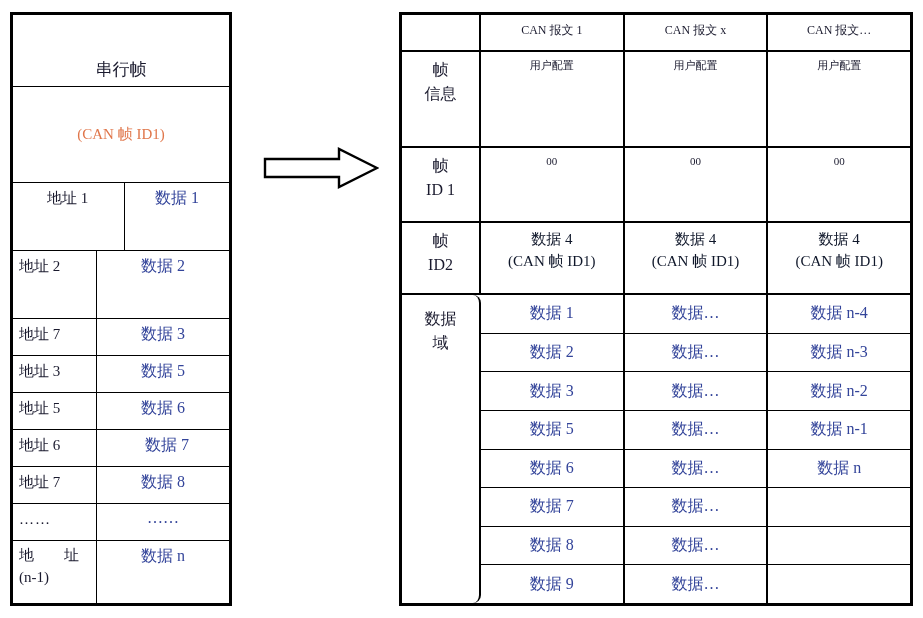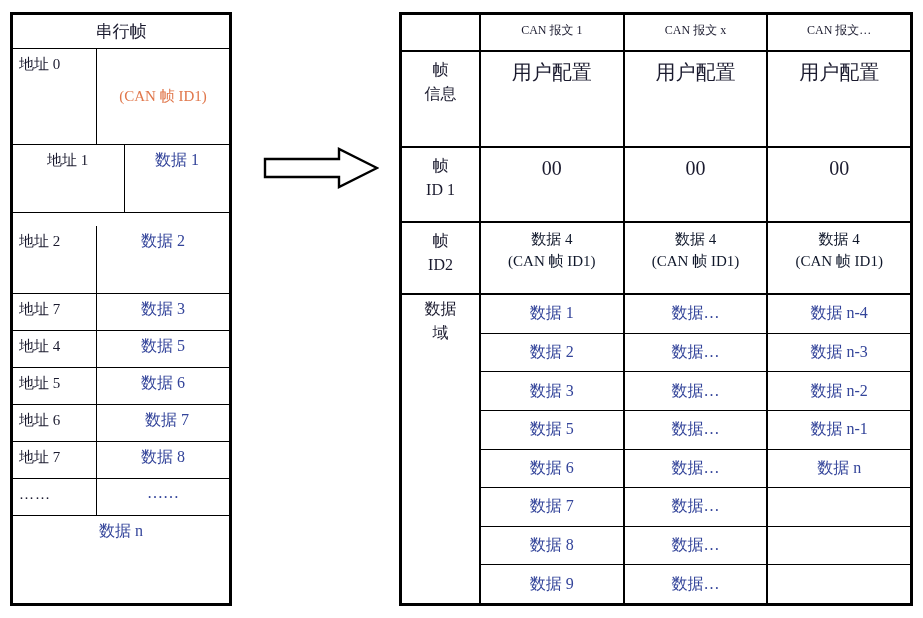--- a/index.html
+++ b/index.html
@@ -33,20 +33,21 @@
     box-sizing: border-box;
   }
   .lt-row:last-child { border-bottom: none; }
 
   .lt-title {
     height: 34px;
     align-items: center;
     justify-content: center;
     font-size: 17px;
     color: #1a1a2e;
+    margin-top: 38px;
   }
   .lt-addr {
     width: 84px;
     box-sizing: border-box;
     border-right: 1.5px solid #000;
     font-size: 15px;
     color: #1a1a2e;
     padding: 5px 6px 0 6px;
     line-height: 1.45;
   }
@@ -108,21 +109,21 @@
     color: #1a1a2e;
     text-align: center;
     line-height: 1.5;
     padding-top: 6px;
   }
   .rt-cell {
     flex: 1;
     box-sizing: border-box;
     border-right: 2px solid #000;
     text-align: center;
-    font-size: 20px;
+    font-size: 11px;
     color: #1a1a2e;
     padding-top: 6px;
     line-height: 1.45;
   }
   .rt-cell:last-child { border-right: none; }
   .rt-cell.orange { color: #0f172a; font-size: 15px; }
 
   .rt-header { height: 37px; }
   .rt-header .rt-cell { font-size: 12px; padding-top: 7px; }
 
@@ -134,21 +135,22 @@
   }
   #rt-data-label {
     width: 79px;
     min-width: 79px;
     box-sizing: border-box;
     border-right: 2.5px solid #000;
     font-size: 16px;
     color: #1a1a2e;
     text-align: center;
     line-height: 1.5;
-    padding-top: 2px;
+    padding-top: 12px;
+    border-radius: 8px;
   }
   #rt-data-rows {
     flex: 1;
     display: flex;
     flex-direction: column;
   }
   .rt-drow {
     display: flex;
     flex: 1;
     box-sizing: border-box;
@@ -171,41 +173,40 @@
 </head>
 <body>
 
 <div id="left-table">
 
   <div class="lt-row lt-title">
     <span>串行帧</span>
   </div>
 
   <div class="lt-row" style="height:96px;">
-    <div class="lt-addr">地址 0</div>
     <div class="lt-data orange center-mid">(CAN 帧 ID1)</div>
   </div>
 
   <div class="lt-row" style="height:68px;padding-left:28px;">
     <div class="lt-addr">地址 1</div>
     <div class="lt-data">数据 1</div>
   </div>
 
-  <div class="lt-row" style="height:68px;margin-top:13px;">
+  <div class="lt-row" style="height:68px;">
     <div class="lt-addr">地址 2</div>
     <div class="lt-data">数据 2</div>
   </div>
 
   <div class="lt-row" style="height:37px;">
     <div class="lt-addr">地址 7</div>
     <div class="lt-data">数据 3</div>
   </div>
 
   <div class="lt-row" style="height:37px;">
-    <div class="lt-addr">地址 4</div>
+    <div class="lt-addr">地址 3</div>
     <div class="lt-data">数据 5</div>
   </div>
 
   <div class="lt-row" style="height:37px;">
     <div class="lt-addr">地址 5</div>
     <div class="lt-data">数据 6</div>
   </div>
 
   <div class="lt-row" style="height:37px;gap:8px;">
     <div class="lt-addr">地址 6</div>
@@ -216,20 +217,24 @@
     <div class="lt-addr">地址 7</div>
     <div class="lt-data">数据 8</div>
   </div>
 
   <div class="lt-row" style="height:37px;">
     <div class="lt-addr lt-addr-dots">……</div>
     <div class="lt-data lt-dots">……</div>
   </div>
 
   <div class="lt-row" style="flex:1;">
+    <div class="lt-addr two-line">
+      <span class="addr-justify">地 址</span><br>
+      <span>(n-1)</span>
+    </div>
     <div class="lt-data">数据 n</div>
   </div>
 
 </div>
 
 <svg id="arrow" viewBox="0 0 116 44">
   <polygon points="2,13 76,13 76,3 114,22 76,41 76,31 2,31" fill="#ffffff" stroke="#000000" stroke-width="2.4" stroke-linejoin="miter"></polygon>
 </svg>
 
 <div id="right-table">

